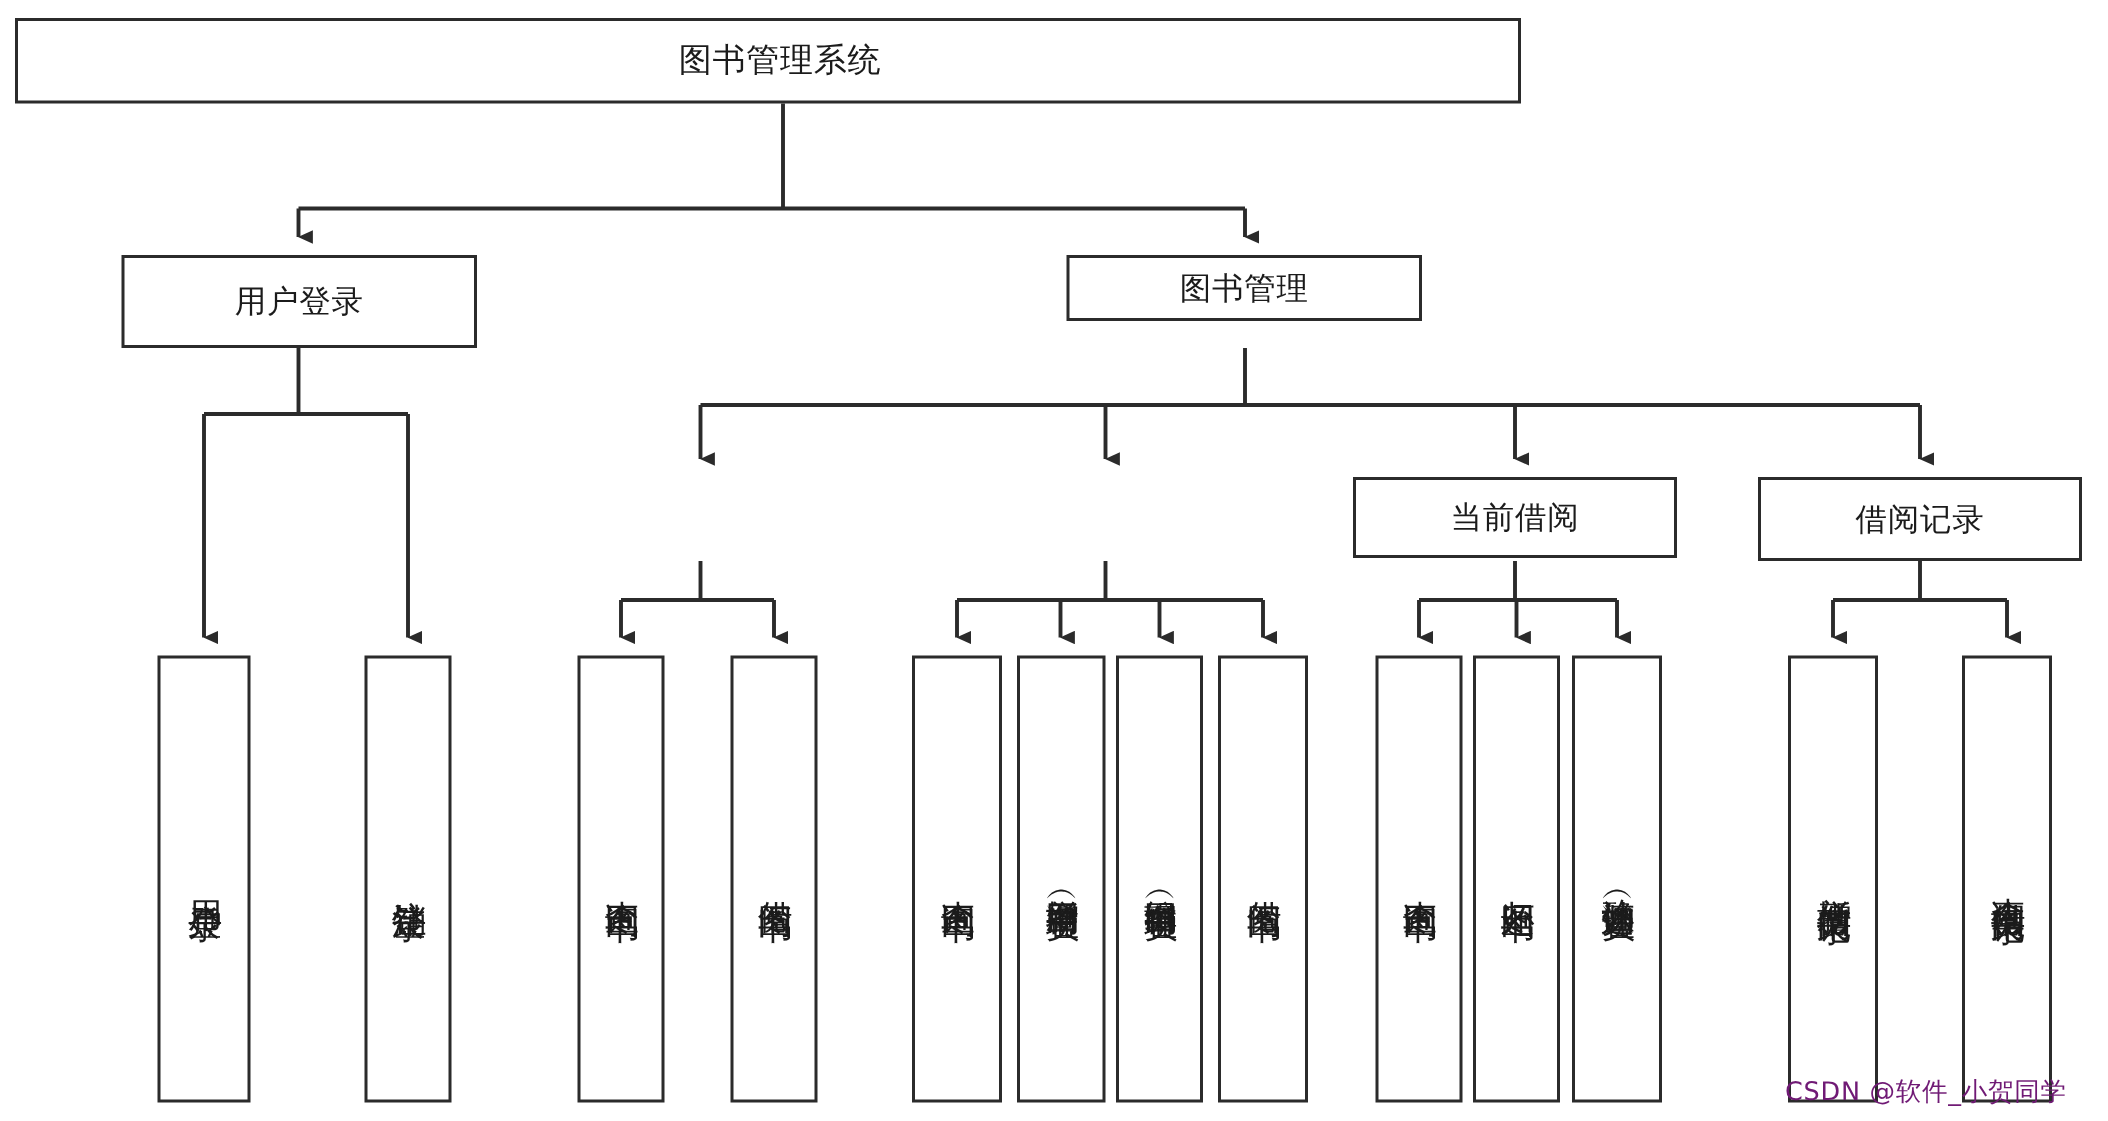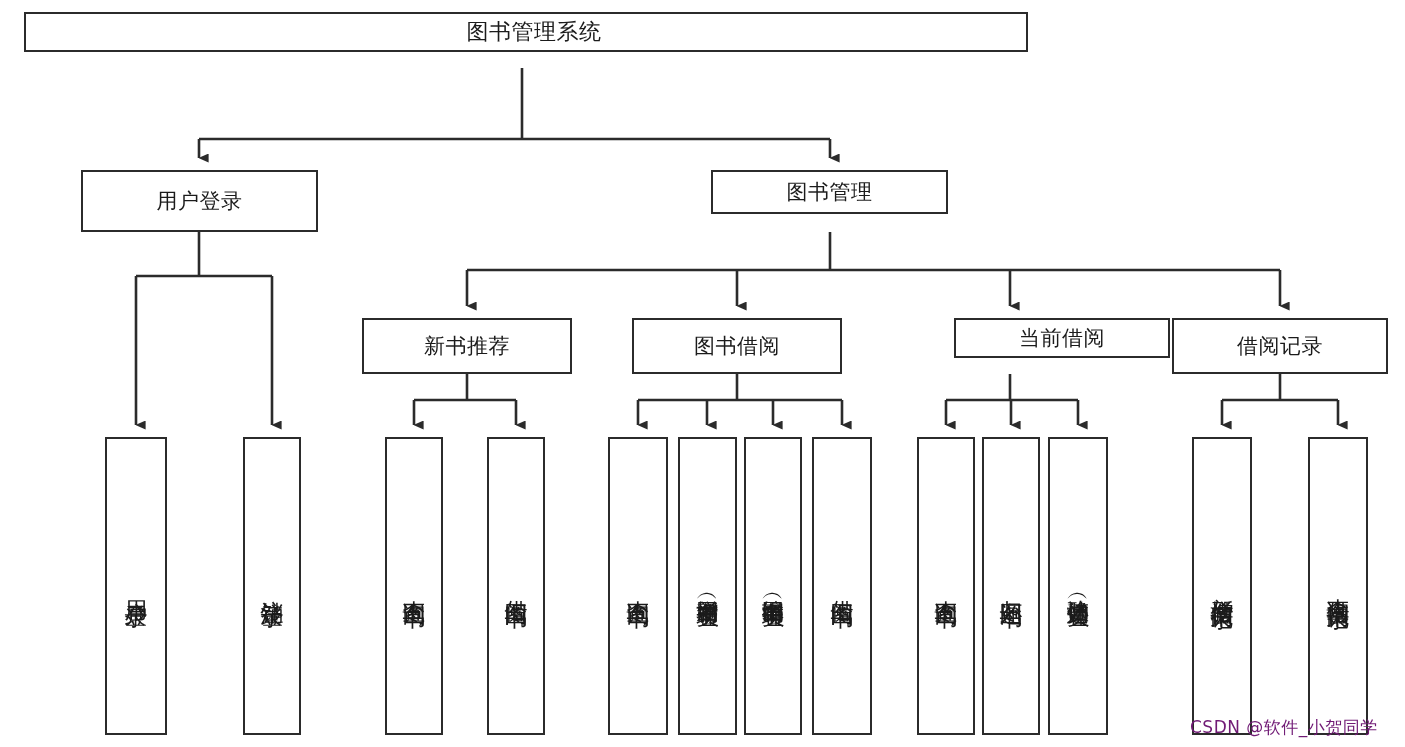--- a/index.html
+++ b/index.html
@@ -123,38 +123,32 @@
       <path d="M 1011,400 L 1011,425" marker-end="url(#arrowhead)"></path>
       <path d="M 1078,400 L 1078,425" marker-end="url(#arrowhead)"></path>
 
       <path d="M 1280,374 L 1280,400"></path>
       <path d="M 1222,400 L 1338,400"></path>
       <path d="M 1222,400 L 1222,425" marker-end="url(#arrowhead)"></path>
       <path d="M 1338,400 L 1338,425" marker-end="url(#arrowhead)"></path>
     </g>
   </svg>
 
-  <div class="node root horizontal" style="left: 24px; top: 12px; width: 1004px; height: 40px; padding-left: 16px;">
+  <div class="node root horizontal" style="left: 10px; top: 12px; width: 1004px; height: 57px; padding-left: 16px;">
     <span class="node-label">图书管理系统</span>
   </div>
 
   <div class="node horizontal" style="left: 81px; top: 170px; width: 237px; height: 62px;">
     <span class="node-label">用户登录</span>
   </div>
   <div class="node horizontal" style="left: 711px; top: 170px; width: 237px; height: 44px;">
     <span class="node-label">图书管理</span>
   </div>
 
-  <div class="node horizontal" style="left: 362px; top: 318px; width: 210px; height: 56px;">
-    <span class="node-label">新书推荐</span>
-  </div>
-  <div class="node horizontal" style="left: 632px; top: 318px; width: 210px; height: 56px;">
-    <span class="node-label">图书借阅</span>
-  </div>
-  <div class="node horizontal" style="left: 954px; top: 318px; width: 216px; height: 40px;">
+  <div class="node horizontal" style="left: 902px; top: 318px; width: 216px; height: 54px;">
     <span class="node-label">当前借阅</span>
   </div>
   <div class="node horizontal" style="left: 1172px; top: 318px; width: 216px; height: 56px;">
     <span class="node-label">借阅记录</span>
   </div>
 
   <div class="node vertical" style="left: 105px; top: 437px; width: 62px; height: 298px;">
     <span class="node-label">用户登录</span>
   </div>
   <div class="node vertical" style="left: 243px; top: 437px; width: 58px; height: 298px;">

